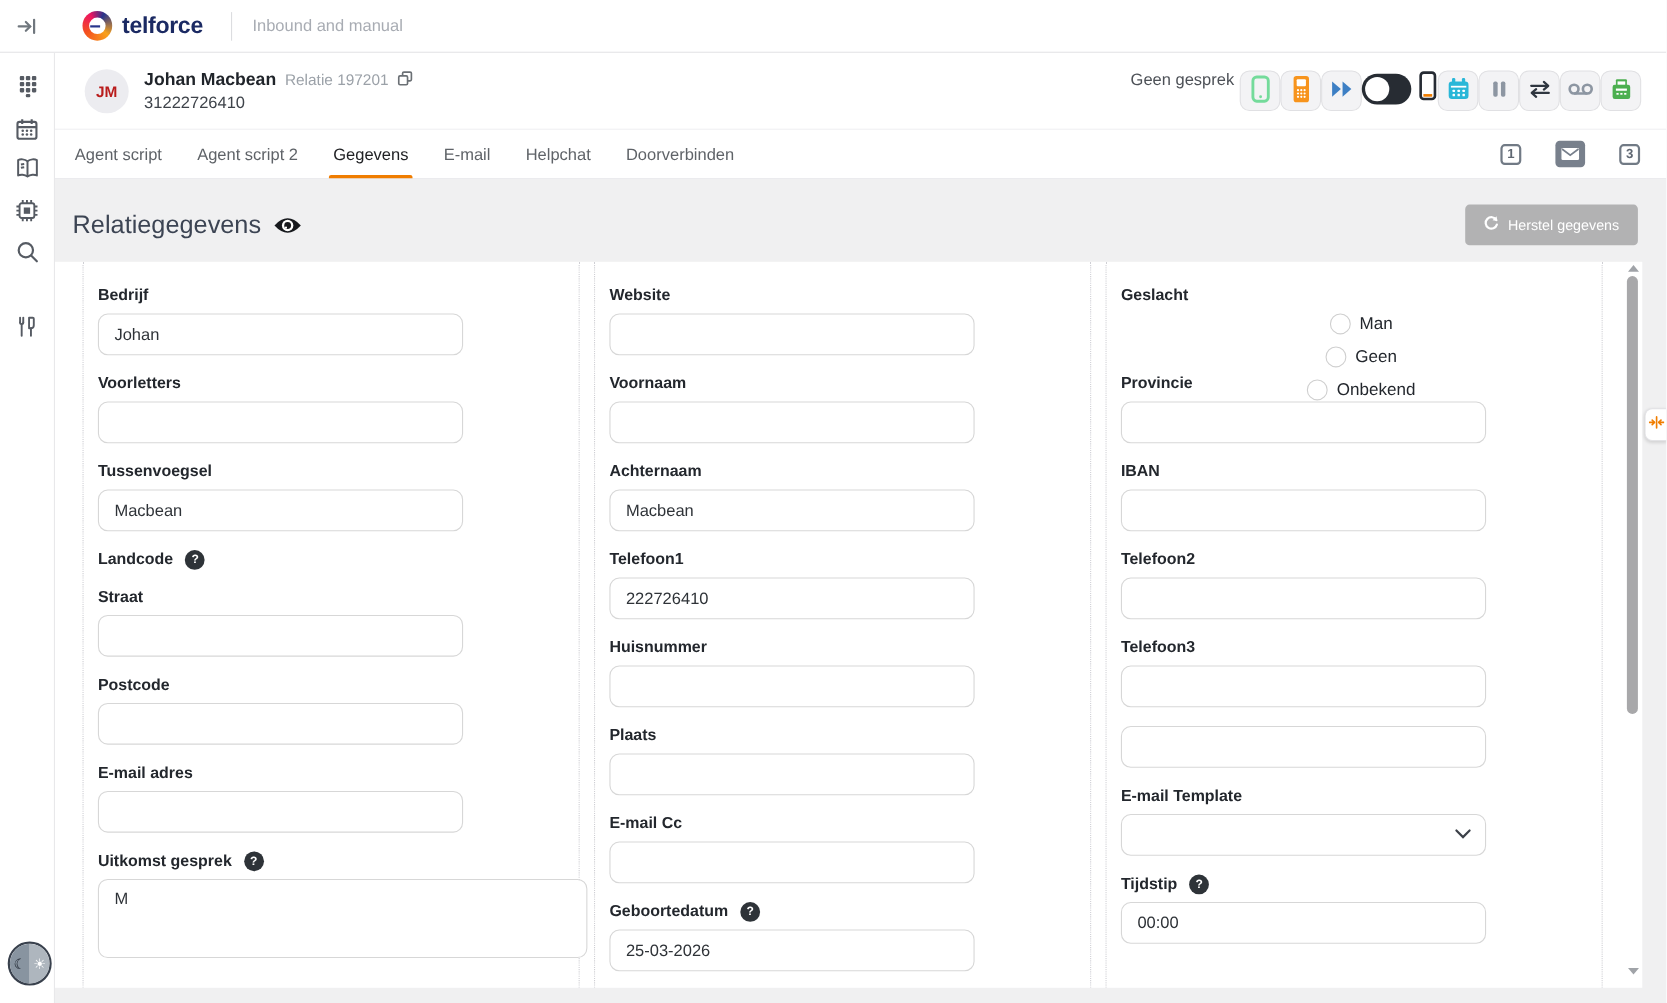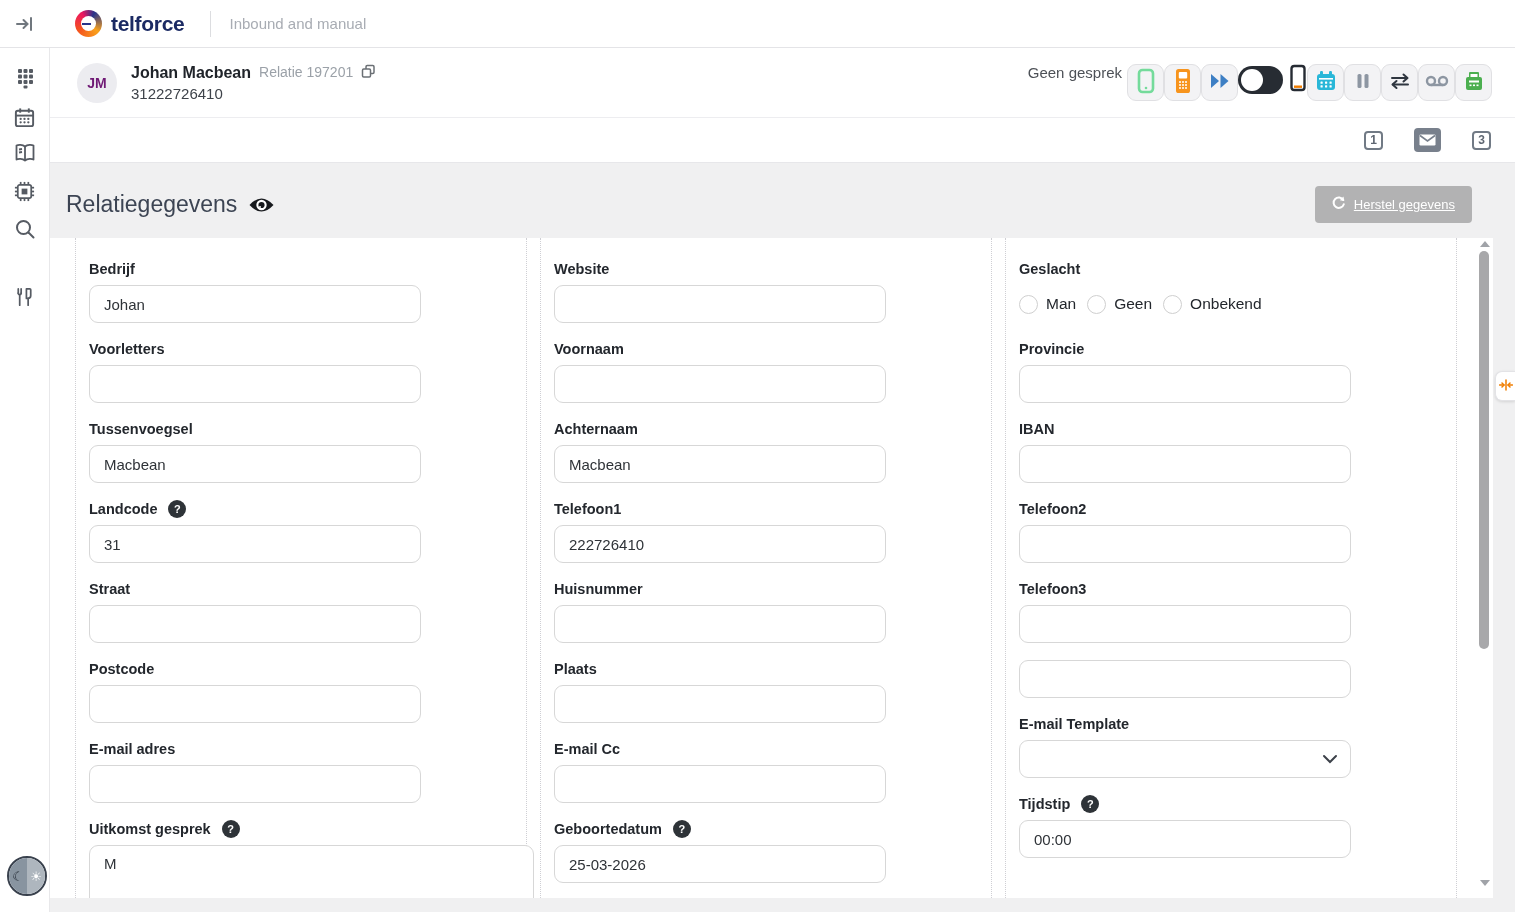--- a/index.html
+++ b/index.html
@@ -31,21 +31,21 @@
                   border:2px solid #39414d; overflow:hidden; display:flex; cursor:pointer; }
   .th-half { width:50%; height:100%; display:flex; align-items:center; justify-content:center; font-size:13px; }
   .th-dark { background:#8894a0; color:#1f2630; }
   .th-light { background:#aeb6be; color:#fff; }
 
   
   .main { position:absolute; top:48px; left:50px; width:1465px; height:864px; }
 
   .contact-bar { height:70px; background:#fff; border-bottom:1px solid #ededf0;
                  display:flex; align-items:center; padding:0 23px 0 27px; }
-  .avatar { width:40px; height:40px; border-radius:50%; background:#ececf0; color:#701a75;
+  .avatar { width:40px; height:40px; border-radius:50%; background:#ececf0; color:#b91c1c;
             font-size:14px; font-weight:700; display:flex; align-items:center; justify-content:center; }
   .contact-meta { margin-left:14px; }
   .contact-line1 { display:flex; align-items:flex-start; gap:8px; }
   .contact-name { font-size:16px; font-weight:700; color:#20242a; }
   .contact-relation { font-size:14px; color:#9ba1a8; }
   .copy-btn { background:none; border:none; cursor:pointer; display:flex; padding:0; }
   .contact-phone { font-size:15px; color:#3e434a; margin-top:3px; }
   .contact-actions { margin-left:auto; display:flex; align-items:flex-start; }
   .call-status { font-size:15px; color:#4d5157; margin-right:5px; }
   .hbtn { width:37px; height:37px; border-radius:9px; background:#f3f3f5; border:1px solid #e0e0e3;
@@ -64,43 +64,43 @@
   .tab.active::after { content:""; position:absolute; left:12px; right:12px; bottom:0; height:3px;
                        background:#f07d00; border-radius:2px 2px 0 0; }
   .tab-icons { margin-left:auto; display:flex; align-items:center; gap:31px; }
   .num-badge { width:19px; height:19px; border:2.5px solid #717a85; border-radius:4px; color:#5f6772;
                font-size:12px; font-weight:700; display:flex; align-items:center; justify-content:center; cursor:pointer; }
   .env-badge { width:27px; height:24px; background:#78808c; border-radius:4px;
                display:flex; align-items:center; justify-content:center; cursor:pointer; }
 
   
   .content { position:relative; height:749px; background:#f0f0f1; }
-  .page-title-row { display:flex; align-items:center; padding:23px 43px 0 16px; }
+  .page-title-row { display:flex; align-items:center; padding:23px 26px 0 16px; }
   .page-title { font-size:23px; font-weight:400; color:#3c4453; }
   .eye-icon { margin-left:11px; display:flex; }
   .restore-btn { margin-left:auto; height:37px; padding:0 17px; background:#b2b2b3; border:none;
                  border-radius:4px; color:#fff; font-size:13px; font-family:inherit; cursor:pointer;
-                 display:flex; align-items:center; gap:8px;text-decoration:underline; }
+                 display:flex; align-items:center; gap:8px; }
 
   .form-panel { position:absolute; top:75px; left:0; width:1443px; height:660px; background:#fff;
                 display:flex; gap:13px; padding-left:25px; overflow:hidden; }
   .form-col { width:452px; border-left:1px dotted #cfcfd4; border-right:1px dotted #cfcfd4;
               padding:22px 0 0 13px; flex:none; }
   .field { margin-bottom:17px; }
   .flabel-row { display:flex; align-items:center; gap:11px; height:17px; margin-bottom:8px; }
   .flabel { font-size:14.5px; font-weight:700; color:#23272d; }
   .help-badge { width:18px; height:18px; border-radius:50%; background:#2e3338; color:#fff;
                 font-size:11px; font-weight:700; display:flex; align-items:center; justify-content:center; }
   .finput { width:332px; height:38px; border:1px solid #d7d7d7; border-radius:9px; padding:0 14px;
             font-size:15px; color:#2f3338; background:#fff; font-family:inherit; outline:none; }
   .ftextarea { width:445px; height:72px; border:1px solid #d7d7d7; border-radius:9px; padding:9px 14px;
                font-size:15px; color:#2f3338; background:#fff; font-family:inherit; resize:none; outline:none; }
   .fselect { width:332px; height:38px; border:1px solid #d7d7d7; border-radius:9px; background:#fff;
              display:flex; align-items:center; justify-content:flex-end; padding:0 12px; cursor:pointer; }
-  .radio-row { display:flex; align-items:center; gap:11px; height:38px; }
+  .radio-row { display:flex; align-items:center; gap:11px; height:38px;flex-direction:column; }
   .radio { display:flex; align-items:center; gap:8px; font-size:15.5px; color:#23272d; cursor:pointer; }
   .rdot { width:19px; height:19px; border-radius:50%; border:1px solid #cfcfcf; background:#fff; flex:none; }
 
   
   .vscroll { position:absolute; right:24px; top:75px; width:13px; height:660px; }
   .arr-up { position:absolute; top:3px; left:2px; width:0; height:0;
             border-left:5px solid transparent; border-right:5px solid transparent; border-bottom:6px solid #a0a3a8; }
   .vthumb { position:absolute; top:13px; left:1px; width:10px; height:398px; background:#a8a8aa; border-radius:6px; }
   .arr-down { position:absolute; bottom:12px; left:2px; width:0; height:0;
               border-left:5px solid transparent; border-right:5px solid transparent; border-top:6px solid #a0a3a8; }
@@ -341,20 +341,28 @@
                   <rect x="10" y="14.5" width="2" height="1.6"></rect>
                   <rect x="13.5" y="14.5" width="2" height="1.6"></rect>
                 </g>
             </svg>
           </span>
         </button>
       </div>
     </div>
 
     <nav class="tab-bar">
+      <div class="tabs">
+        <button class="tab">Agent script</button>
+        <button class="tab">Agent script 2</button>
+        <button class="tab active">Gegevens</button>
+        <button class="tab">E-mail</button>
+        <button class="tab">Helpchat</button>
+        <button class="tab">Doorverbinden</button>
+      </div>
       <div class="tab-icons">
         <span class="num-badge">1</span>
         <span class="env-badge">
           <svg width="17" height="12" viewBox="0 0 17 12">
             <rect x="0.5" y="0.5" width="16" height="11" rx="1.2" fill="#fff"></rect>
             <polyline points="1,1.5 8.5,7 16,1.5" fill="none" stroke="#78808c" stroke-width="1.6"></polyline>
           </svg>
         </span>
         <span class="num-badge">3</span>
       </div>
@@ -401,21 +409,20 @@
             <div class="flabel-row">
                 <span class="flabel">Tussenvoegsel</span>
               </div>
             <input class="finput" value="Macbean" style="">
           </div>
           <div class="field">
             <div class="flabel-row">
               <span class="flabel">Landcode</span>
               <span class="help-badge">?</span>
             </div>
-            <input class="finput" value="31" style="">
           </div>
           <div class="field">
             <div class="flabel-row">
                 <span class="flabel">Straat</span>
               </div>
             <input class="finput" value="" style="">
           </div>
           <div class="field">
             <div class="flabel-row">
                 <span class="flabel">Postcode</span>

